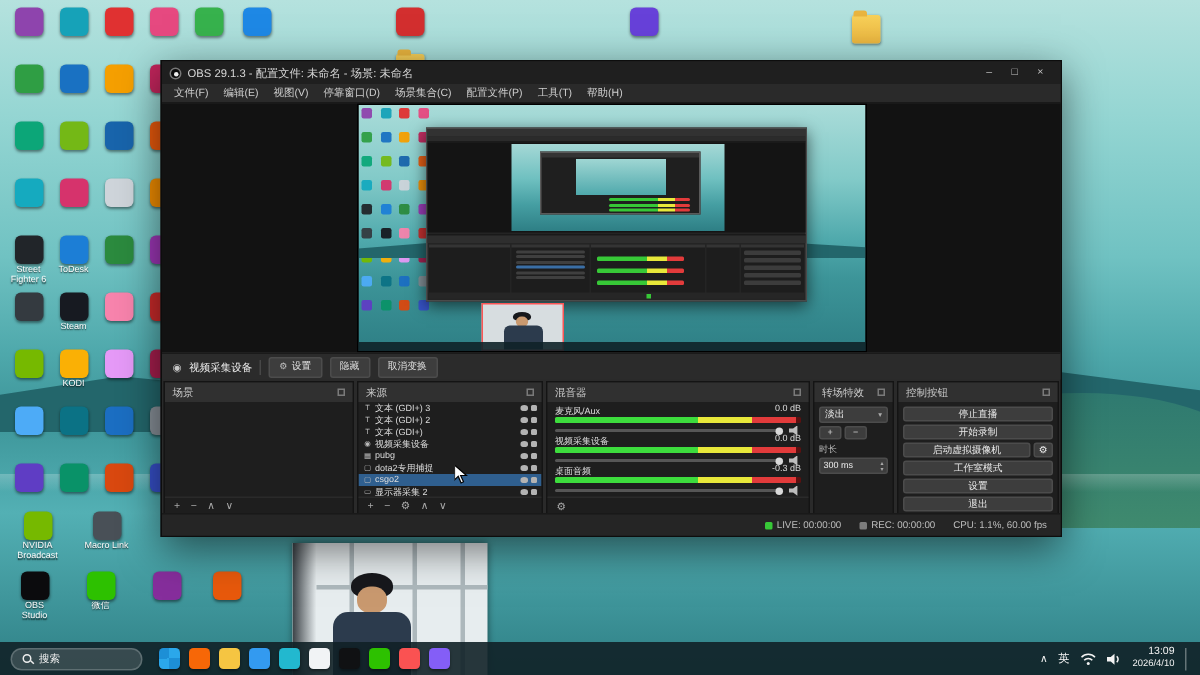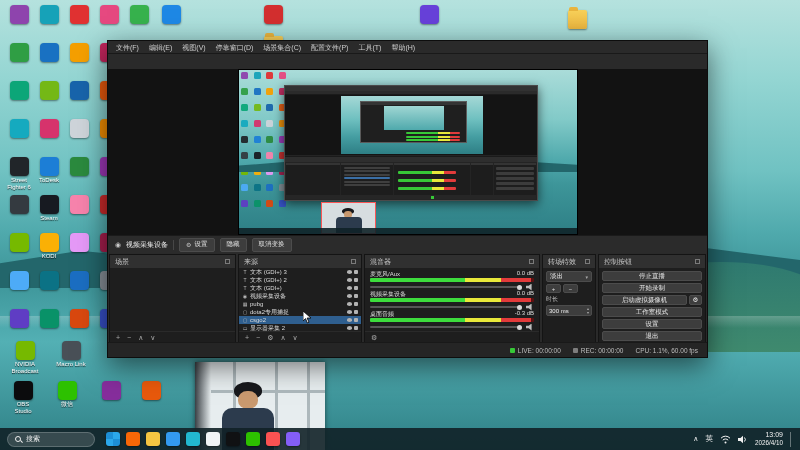--- a/index.html
+++ b/index.html
@@ -349,20 +349,29 @@
     <div class="vl v1"></div>
     <div class="vl v2"></div>
     <div class="vl v3"></div>
     <div class="hl"></div>
     <div class="hair"></div>
     <div class="face"></div>
     <div class="torso"></div>
   </div>
 
   <div id="obs">
+    <div class="titlebar">
+      <span class="obs-logo"></span>
+      <span class="title">OBS 29.1.3 - 配置文件: 未命名 - 场景: 未命名</span>
+      <span class="wbtns">
+        <span class="wbtn">–</span>
+        <span class="wbtn">□</span>
+        <span class="wbtn">×</span>
+      </span>
+    </div>
     <div class="menubar" id="menubar">
         <span class="menu-item">文件(F)</span>
         <span class="menu-item">编辑(E)</span>
         <span class="menu-item">视图(V)</span>
         <span class="menu-item">停靠窗口(D)</span>
         <span class="menu-item">场景集合(C)</span>
         <span class="menu-item">配置文件(P)</span>
         <span class="menu-item">工具(T)</span>
         <span class="menu-item">帮助(H)</span>
       </div>

